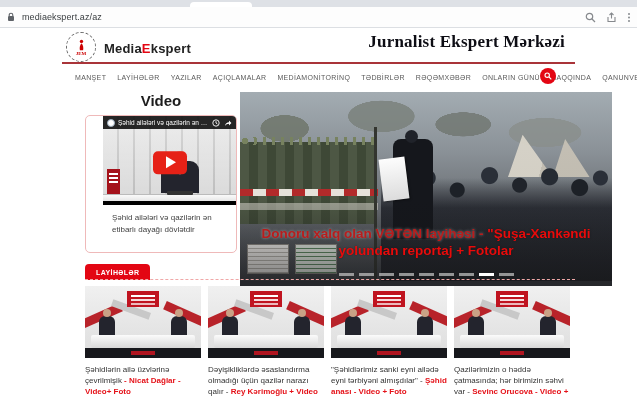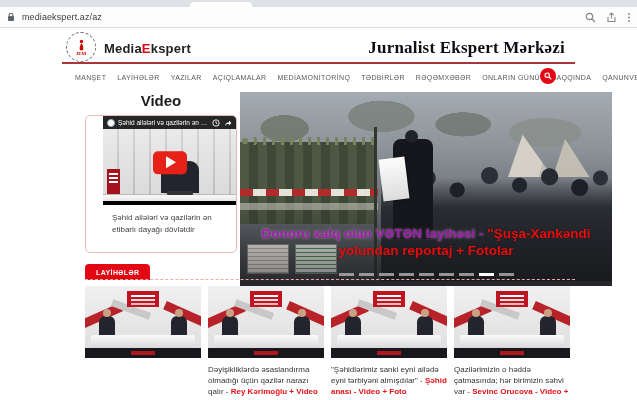--- a/index.html
+++ b/index.html
@@ -24,21 +24,21 @@
   .chrome-ic{display:flex;opacity:.75;}
 
   
   .page{position:absolute;left:0;top:28px;width:637px;height:372px;background:#fff;}
   .emblem{position:absolute;left:66px;top:4px;width:30px;height:30px;border:1.4px dashed #6a6a6a;
     border-radius:50%;display:flex;flex-direction:column;align-items:center;justify-content:center;}
   .emblem svg{display:block;}
   .emblem-txt{font-family:"Liberation Serif",serif;font-size:5px;font-weight:bold;color:#c00;line-height:1;margin-top:-1px;}
   .logotype{position:absolute;left:104px;top:13px;font-size:13px;font-weight:bold;color:#222;letter-spacing:.2px;}
   .logotype .red{color:var(--accent);}
-  .site-title{position:absolute;right:72px;top:10px;font-family:"Liberation Serif",serif;
+  .site-title{position:absolute;right:72px;top:4px;font-family:"Liberation Serif",serif;
     font-size:17px;font-weight:bold;color:#0d0d14;letter-spacing:.2px;}
   .red-rule{position:absolute;left:62px;top:34px;width:513px;height:2px;background:var(--rule);}
 
   
   .nav{position:absolute;left:75px;top:38px;width:500px;height:22px;display:flex;align-items:center;gap:11px;}
   .nav-item{font-size:7px;color:var(--navtext);letter-spacing:.35px;white-space:nowrap;cursor:pointer;}
   .search-btn{position:absolute;left:540px;top:40px;width:16px;height:16px;border-radius:50%;
     background:var(--accent);display:flex;align-items:center;justify-content:center;cursor:pointer;}
 
   
@@ -99,21 +99,21 @@
       linear-gradient(180deg, transparent 0 10%, #2b2e35 35%, #1f2126 100%);}
   .center-figure{position:absolute;left:41%;top:24%;width:11%;height:52%;background:#15171c;border-radius:8px 8px 0 0;}
   .center-figure:before{content:"";position:absolute;left:30%;top:-9px;width:13px;height:13px;border-radius:50%;background:#20232a;}
   .paper{position:absolute;left:38%;top:34%;width:26px;height:42px;background:linear-gradient(#fdfdfd,#dcdcdc);transform:rotate(-7deg);box-shadow:1px 1px 2px rgba(0,0,0,.4);}
   .signs{position:absolute;left:2%;bottom:6%;width:90px;height:30px;display:flex;gap:6px;}
   .sign{flex:1;background:repeating-linear-gradient(#f4f2ee 0 3px,#b9b6af 3px 4px);border:1px solid #8d8a84;}
   .sign.green{background:repeating-linear-gradient(#e9f0e7 0 3px,#5f8a63 3px 4px);}
   .slide-shade{position:absolute;left:0;bottom:0;width:100%;height:45%;background:linear-gradient(transparent,rgba(20,20,22,.55));}
   .slide-headline{position:absolute;left:4%;bottom:26px;width:92%;text-align:center;
     font-size:13.5px;font-weight:bold;line-height:1.25;z-index:4;}
-  .slide-headline .dk{color:#a21caf;text-shadow:0 0 3px rgba(255,255,255,.45);}
+  .slide-headline .dk{color:#b91c1c;text-shadow:0 0 3px rgba(255,255,255,.45);}
   .slide-headline .rd{color:#e80b0b;text-shadow:0 0 2px rgba(0,0,0,.35);}
   .dots{position:absolute;left:0;bottom:10px;width:100%;display:flex;justify-content:center;gap:5px;z-index:4;}
   .dash{width:15px;height:2.5px;background:rgba(190,190,190,.75);cursor:pointer;}
   .dash.active{background:#fff;height:3px;}
   .slide-bottom{position:absolute;left:0;bottom:0;width:100%;height:5px;background:#26272b;z-index:3;}
 
   
   .badge-row{position:absolute;left:85px;top:236px;width:490px;height:16px;}
   .badge{position:absolute;left:0;top:0;height:16px;padding:0 11px;background:var(--accent);
     color:#fff;font-size:7px;font-weight:bold;letter-spacing:.4px;border-radius:4px 4px 0 0;
@@ -279,20 +279,21 @@
         <div class="thumb">
           <div class="zig1"></div>
             <div class="zig2"></div>
             <div class="zig3"></div>
           <div class="banner"></div>
           <div class="person pl"></div>
           <div class="person pr"></div>
           <div class="cdesk"></div>
           <div class="cfloor"></div>
         </div>
+        <div class="card-caption"><span>Şəhidlərin ailə üzvlərinə çevrilmişik </span><span class="rd">- Nicat Dağlar - Video+ Foto</span></div>
       </div>
 
       <div class="card">
         <div class="thumb">
           <div class="zig1"></div>
             <div class="zig2"></div>
             <div class="zig3"></div>
           <div class="banner"></div>
           <div class="person pl"></div>
           <div class="person pr"></div>

